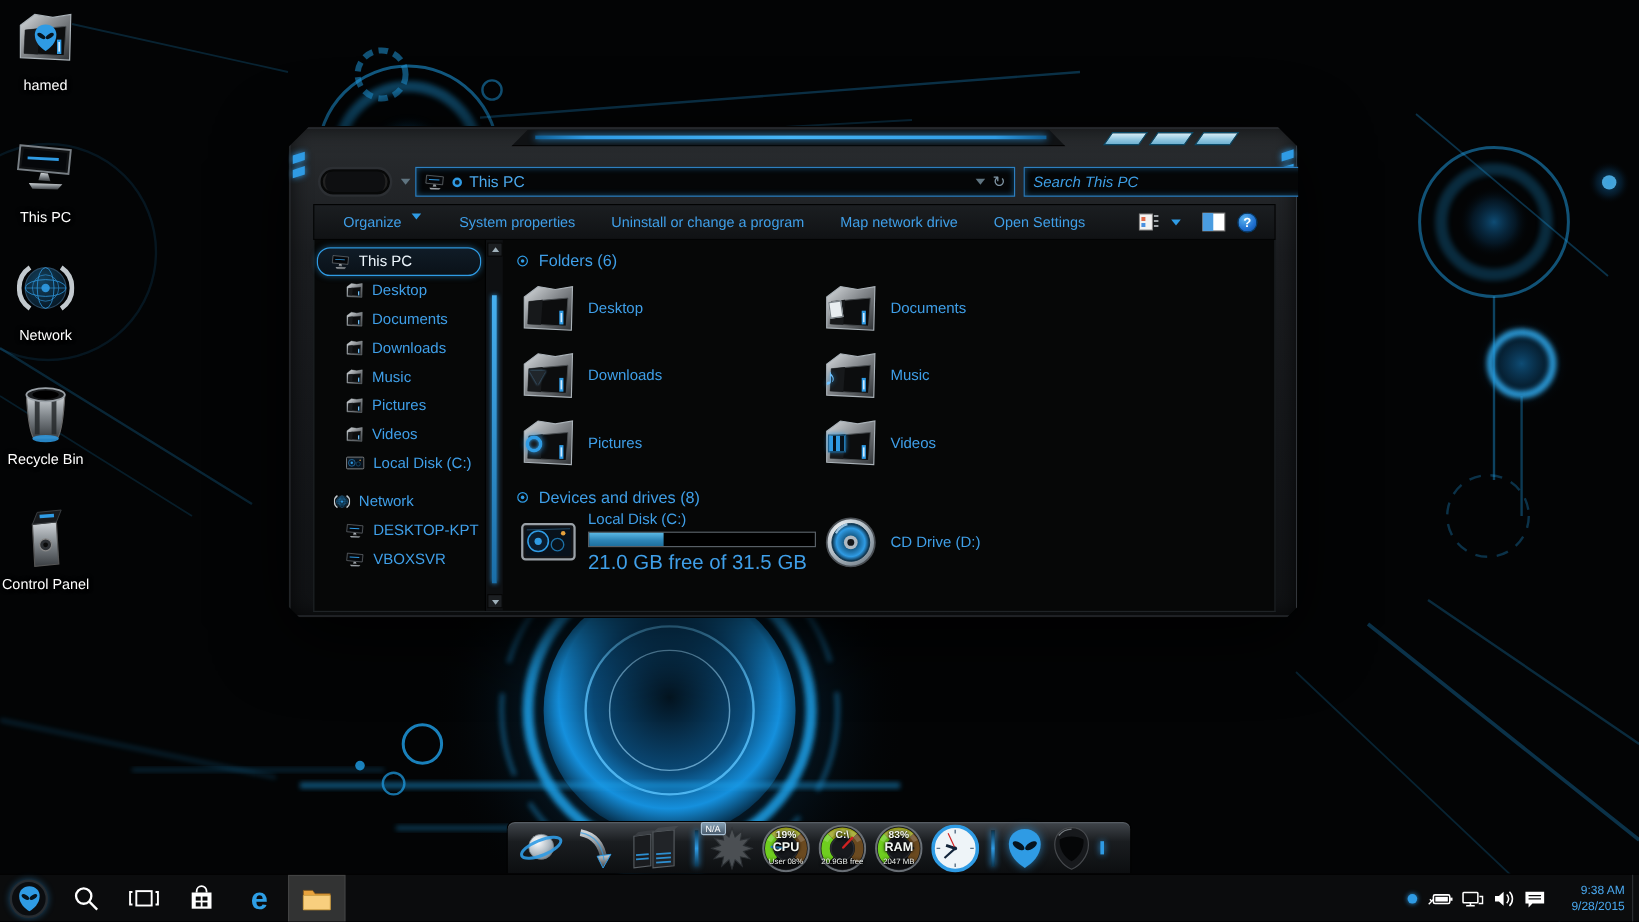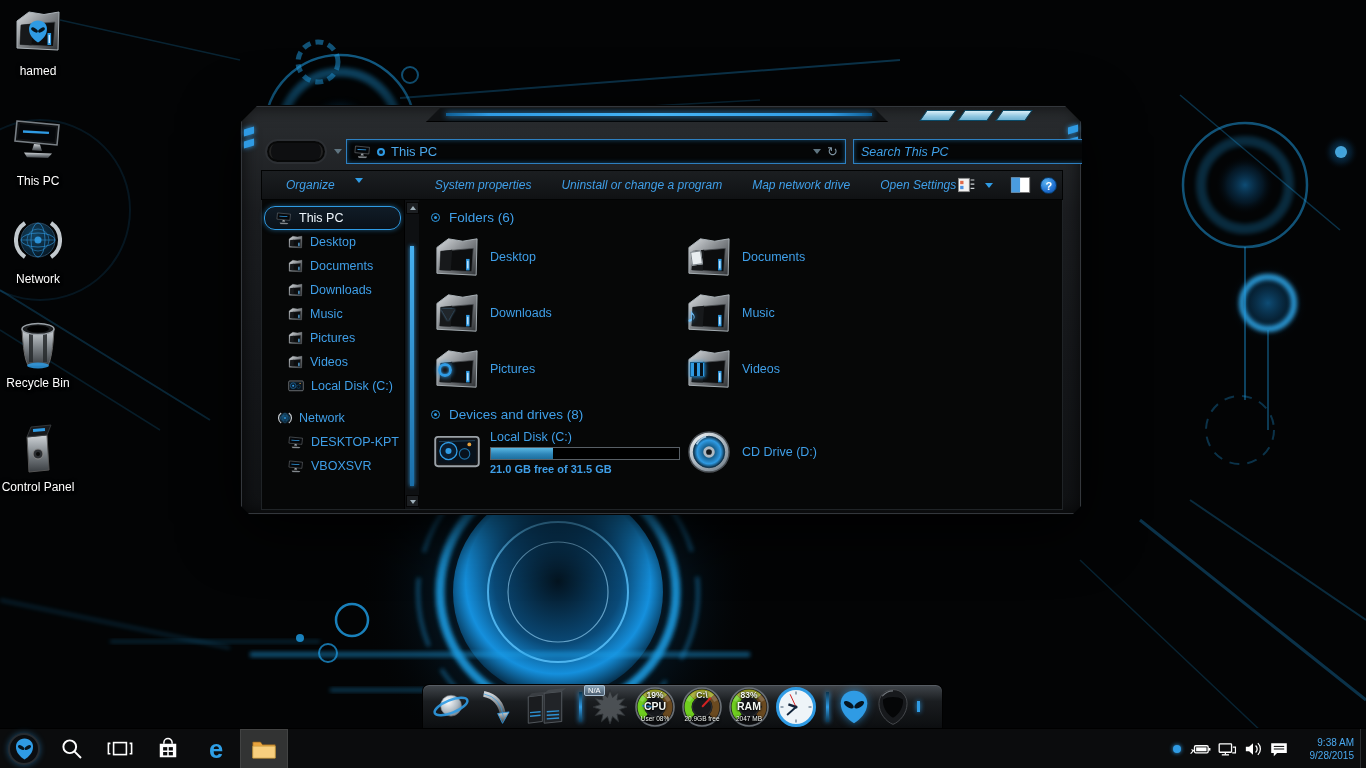--- a/index.html
+++ b/index.html
@@ -60,21 +60,21 @@
     background:#050607; border:1px solid #2d7fc0; box-shadow:inset 0 0 5px rgba(47,155,228,.45);
     display:flex; align-items:center; padding:0 7px; }
   .searchbox input { flex:1; background:transparent; border:none; outline:none;
     color:#cfe8ff; font-size:12.5px; font-family:"Liberation Sans",sans-serif; }
   .searchbox input::placeholder { color:#3e9fe6; font-style:italic; }
   .blueic { color:#2f9be4; }
 
   .toolbar { position:absolute; left:20px; top:64px; width:802px; height:30px;
     background:linear-gradient(#1b1e21,#101214); border:1px solid #020303;
     display:flex; align-items:center; font-size:12px; color:#3f9fe8; }
-  .tb-item { display:flex; gap:20px; cursor:pointer; white-space:nowrap;font-style:italic; }
+  .tb-item { display:flex; gap:8px; cursor:pointer; white-space:nowrap; }
   .tb-right { margin-left:auto; display:flex; align-items:center; gap:9px; padding-right:14px; }
   .helpbtn { width:17px; height:17px; border-radius:50%;
     background:radial-gradient(circle at 35% 30%, #5ab4f0, #1f6fd0 60%, #0d4a96);
     color:#fff; font-size:11px; font-weight:bold; text-align:center; line-height:17px;
     border:1px solid #073a66; cursor:pointer; }
 
   .main { position:absolute; left:20px; top:94px; width:802px; height:310px;
     background:#060707; border:1px solid #1f2326; border-top:none; }
   .sidebar { position:absolute; left:0; top:0; width:142px; height:100%; padding-top:6px; }
   .srow { height:24px; display:flex; align-items:center; gap:7px; padding-left:16px;
@@ -115,21 +115,21 @@
   .badge-music { position:absolute; left:2px; top:16px; color:#6fc2ff; font-size:19px;
     text-shadow:0 0 4px #2f9be4; }
   .badge-pic { position:absolute; left:5px; top:18px; width:14px; height:14px; border-radius:50%;
     border:3px solid #2f9be4; box-shadow:0 0 5px #2f9be4, inset 0 0 3px #2f9be4; }
   .badge-vid { position:absolute; left:5px; top:17px; width:15px; height:15px;
     background:repeating-linear-gradient(90deg,#2f9be4 0 3px,#06121c 3px 6px);
     border:1px solid #1a5f8e; box-shadow:0 0 4px #2f9be4; }
   .dinfo { display:flex; flex-direction:column; gap:3px; }
   .cbar { width:190px; height:13px; background:#000; border:1px solid #585f66; }
   .cfill { display:block; height:100%; background:linear-gradient(#5ab8e4,#2e86b8 55%,#1d6f9e); }
-  .ctext { font-size:11px; color:#3f9fe8;font-weight:bold; }
+  .ctext { font-size:17px; color:#3f9fe8; }
 
   
   #dock { position:absolute; left:422px; top:684px; width:521px; height:44px;
     background:linear-gradient(#41464c,#1a1d20 38%,#0c0e10);
     border:1px solid #010101; border-bottom:none; border-radius:7px 7px 0 0;
     box-shadow:inset 0 1px 0 #565c63; display:flex; align-items:center; gap:7px; padding:0 8px; }
   .dk { position:relative; display:flex; align-items:center; justify-content:center; cursor:pointer; }
   .dksep { width:3px; height:30px; background:linear-gradient(#0a344e,#2f9be4,#0a344e);
     box-shadow:0 0 5px #2f9be4; margin:0 3px; }
   .na { position:absolute; left:-8px; top:-4px; background:linear-gradient(#86a0b4,#4a5c6e);
@@ -519,21 +519,21 @@
               <use href="#sym-search"></use>
             </svg>
       </div>
     </div>
 
     <div class="toolbar">
       <span class="tb-item" style="margin-left:24px">
         <span>Organize</span>
         <span class="tri blue"></span>
       </span>
-      <span class="tb-item" style="margin-left:72px">System properties</span>
+      <span class="tb-item" style="margin-left:32px">System properties</span>
       <span class="tb-item" style="margin-left:30px">Uninstall or change a program</span>
       <span class="tb-item" style="margin-left:30px">Map network drive</span>
       <span class="tb-item" style="margin-left:30px">Open Settings</span>
       <span class="tb-right">
         <svg class="ic" width="20" height="20">
               <use href="#sym-viewgrid"></use>
             </svg>
         <span class="tri blue"></span>
         <svg class="ic" width="21" height="18" style="margin-left:8px">
               <use href="#sym-pane"></use>

